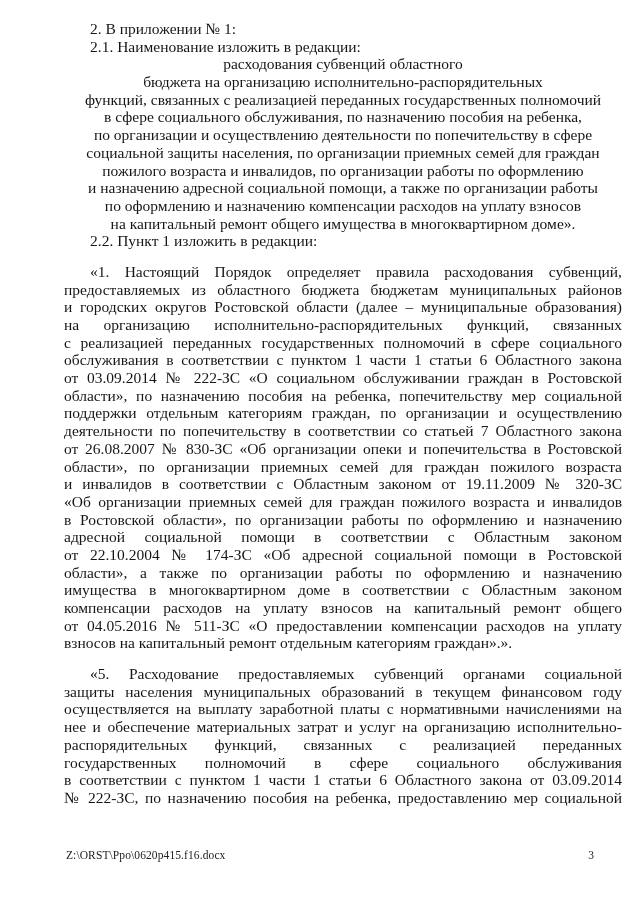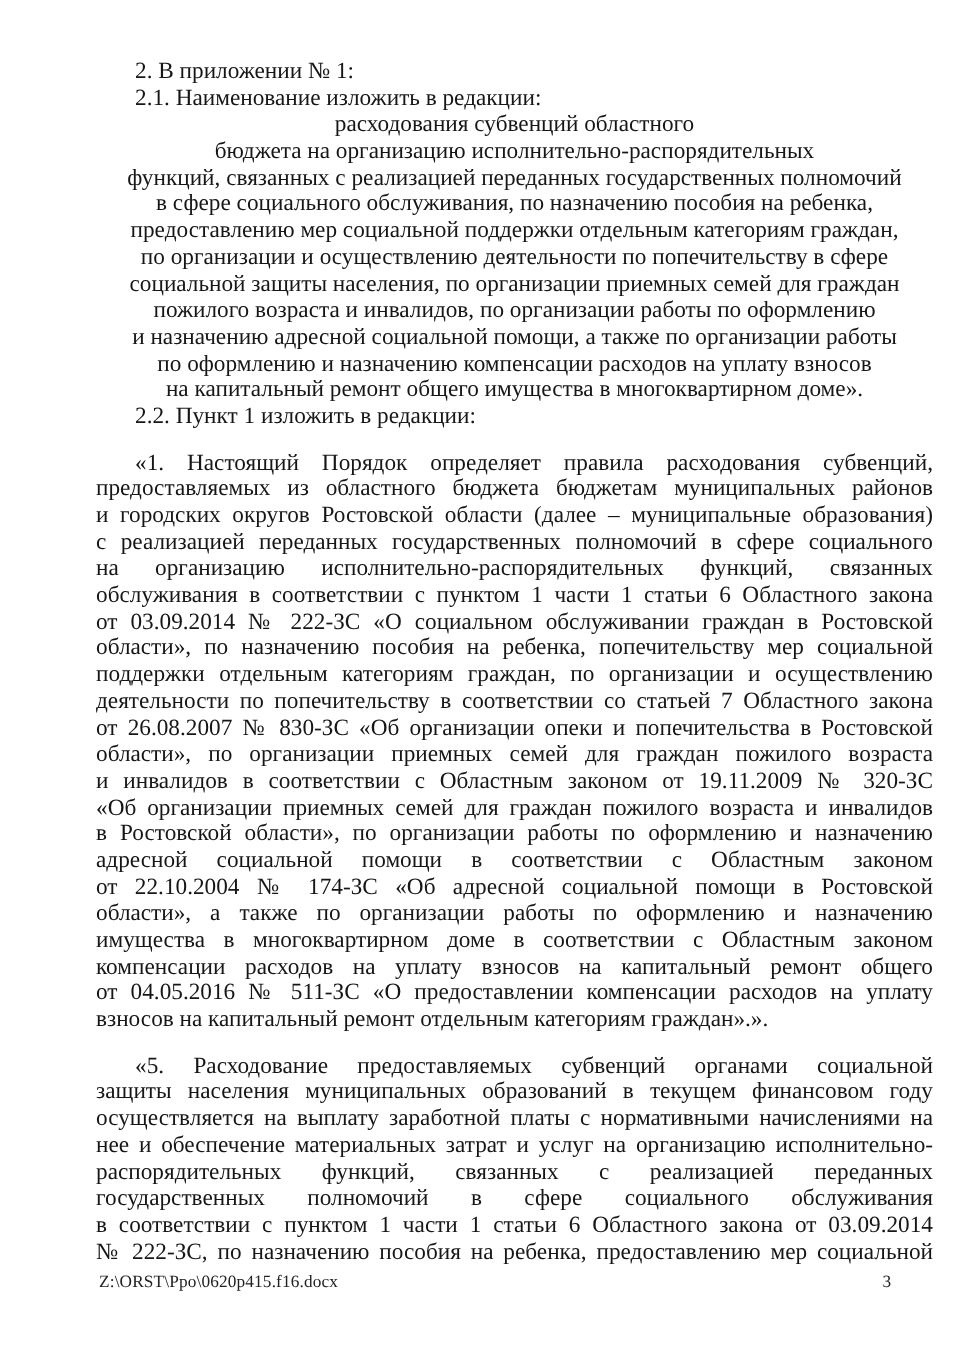--- a/index.html
+++ b/index.html
@@ -12,21 +12,21 @@
     width: 640px;
     height: 905px;
     background: #ffffff;
     color: #161616;
     font-family: "Liberation Serif", "DejaVu Serif", serif;
     overflow: hidden;
   }
   .content {
     position: absolute;
     left: 64px;
-    top: 39px;
+    top: 20px;
     width: 558px;
     font-size: 15.5px;
     line-height: 17.7px;
   }
   .line {
     height: 17.7px;
     overflow: hidden;
     white-space: normal;
   }
   
@@ -57,33 +57,32 @@
 <body>
 
 <div class="page">
   <div class="content">
       <div class="line p">2. В приложении № 1:</div>
       <div class="line p">2.1. Наименование изложить в редакции:</div>
       <div class="line c">расходования субвенций областного</div>
       <div class="line c">бюджета на организацию исполнительно-распорядительных</div>
       <div class="line c">функций, связанных с реализацией переданных государственных полномочий</div>
       <div class="line c">в сфере социального обслуживания, по назначению пособия на ребенка,</div>
-      <div class="line c">предоставлению мер социальной поддержки отдельным категориям граждан,</div>
       <div class="line c">по организации и осуществлению деятельности по попечительству в сфере</div>
       <div class="line c">социальной защиты населения, по организации приемных семей для граждан</div>
       <div class="line c">пожилого возраста и инвалидов, по организации работы по оформлению</div>
       <div class="line c">и назначению адресной социальной помощи, а также по организации работы</div>
       <div class="line c">по оформлению и назначению компенсации расходов на уплату взносов</div>
       <div class="line c">на капитальный ремонт общего имущества в многоквартирном доме».</div>
       <div class="line p">2.2. Пункт 1 изложить в редакции:</div>
       <div class="line jf">«1. Настоящий Порядок определяет правила расходования субвенций,</div>
       <div class="line j">предоставляемых из областного бюджета бюджетам муниципальных районов</div>
       <div class="line j">и городских округов Ростовской области (далее – муниципальные образования)</div>
+      <div class="line j">на организацию исполнительно-распорядительных функций, связанных</div>
       <div class="line j">с реализацией переданных государственных полномочий в сфере социального</div>
-      <div class="line j">на организацию исполнительно-распорядительных функций, связанных</div>
       <div class="line j">обслуживания в соответствии с пунктом 1 части 1 статьи 6 Областного закона</div>
       <div class="line j">от 03.09.2014 № 222-ЗС «О социальном обслуживании граждан в Ростовской</div>
       <div class="line j">области», по назначению пособия на ребенка, попечительству мер социальной</div>
       <div class="line j">поддержки отдельным категориям граждан, по организации и осуществлению</div>
       <div class="line j">деятельности по попечительству в соответствии со статьей 7 Областного закона</div>
       <div class="line j">от 26.08.2007 № 830-ЗС «Об организации опеки и попечительства в Ростовской</div>
       <div class="line j">области», по организации приемных семей для граждан пожилого возраста</div>
       <div class="line j">и инвалидов в соответствии с Областным законом от 19.11.2009 № 320-ЗС</div>
       <div class="line j">«Об организации приемных семей для граждан пожилого возраста и инвалидов</div>
       <div class="line j">в Ростовской области», по организации работы по оформлению и назначению</div>

